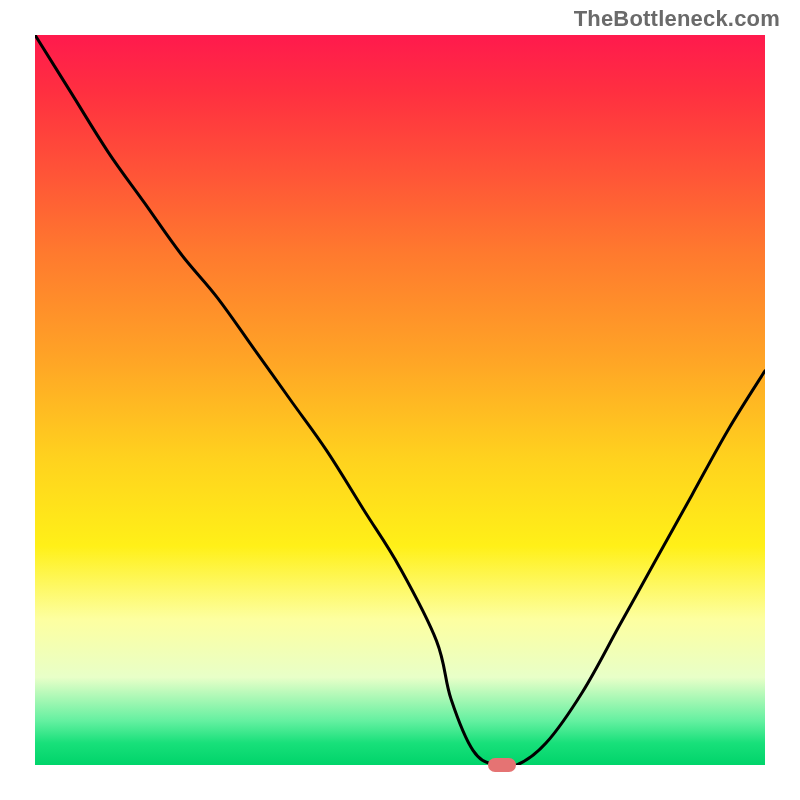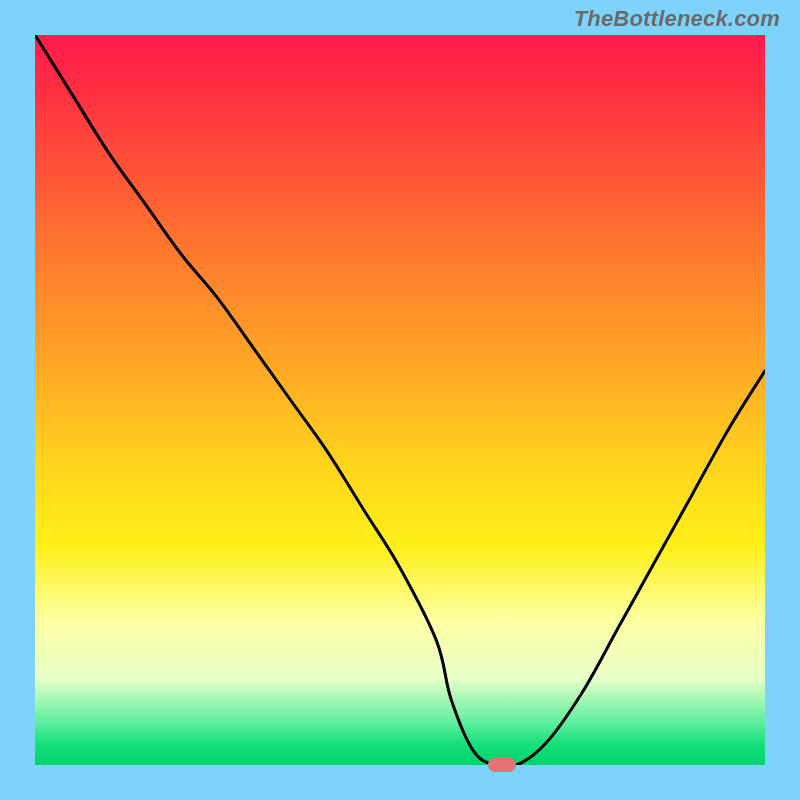--- a/index.html
+++ b/index.html
@@ -7,22 +7,21 @@
     padding: 0;
     width: 800px;
     height: 800px;
     background: #000;
     overflow: hidden;
   }
   .frame {
     position: relative;
     width: 800px;
     height: 800px;
-    background: #7dd3fc;
-    font-style: italic;
+    background: #ffffff;
   }
   .plot-area {
     position: absolute;
     left: 35px;
     top: 35px;
     width: 730px;
     height: 730px;
     background: linear-gradient(to bottom,
       #ff1a4d 0%,
       #ff3040 8%,

